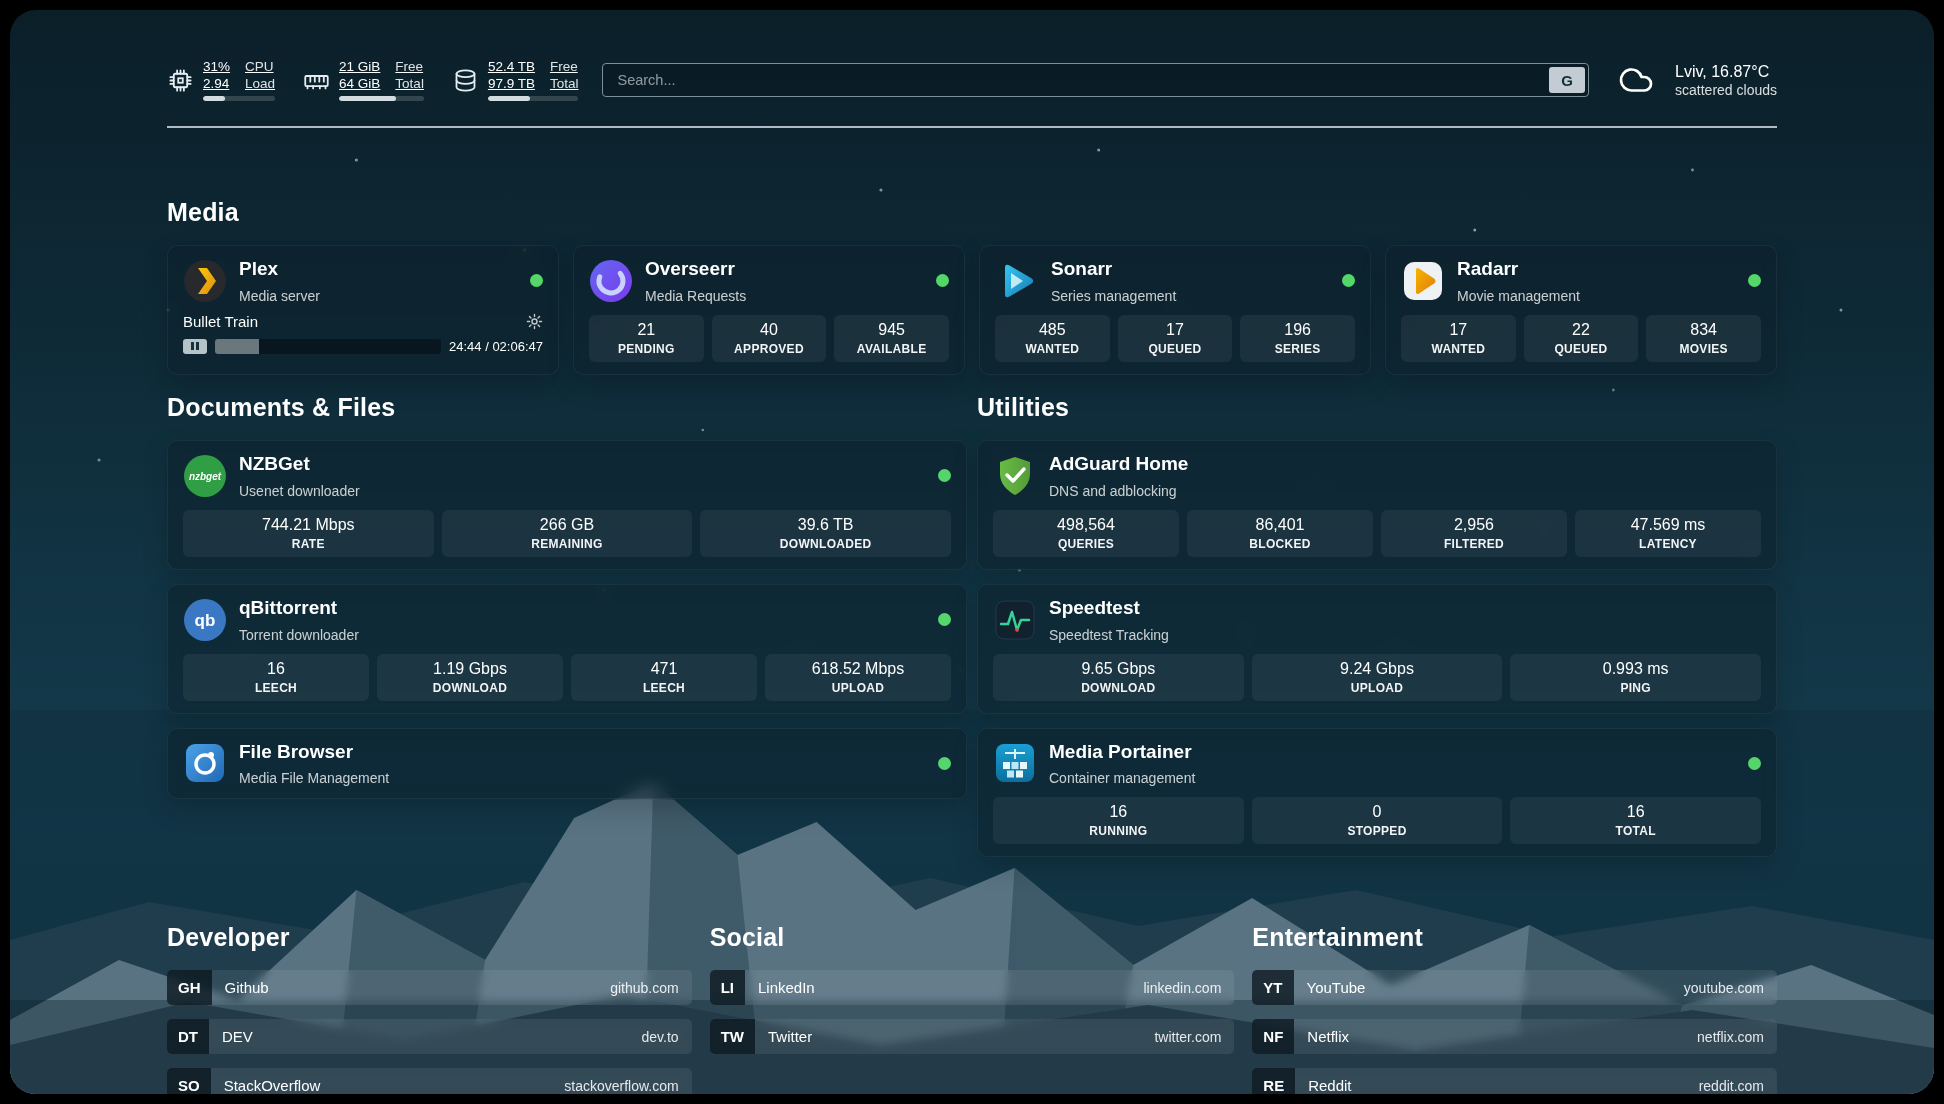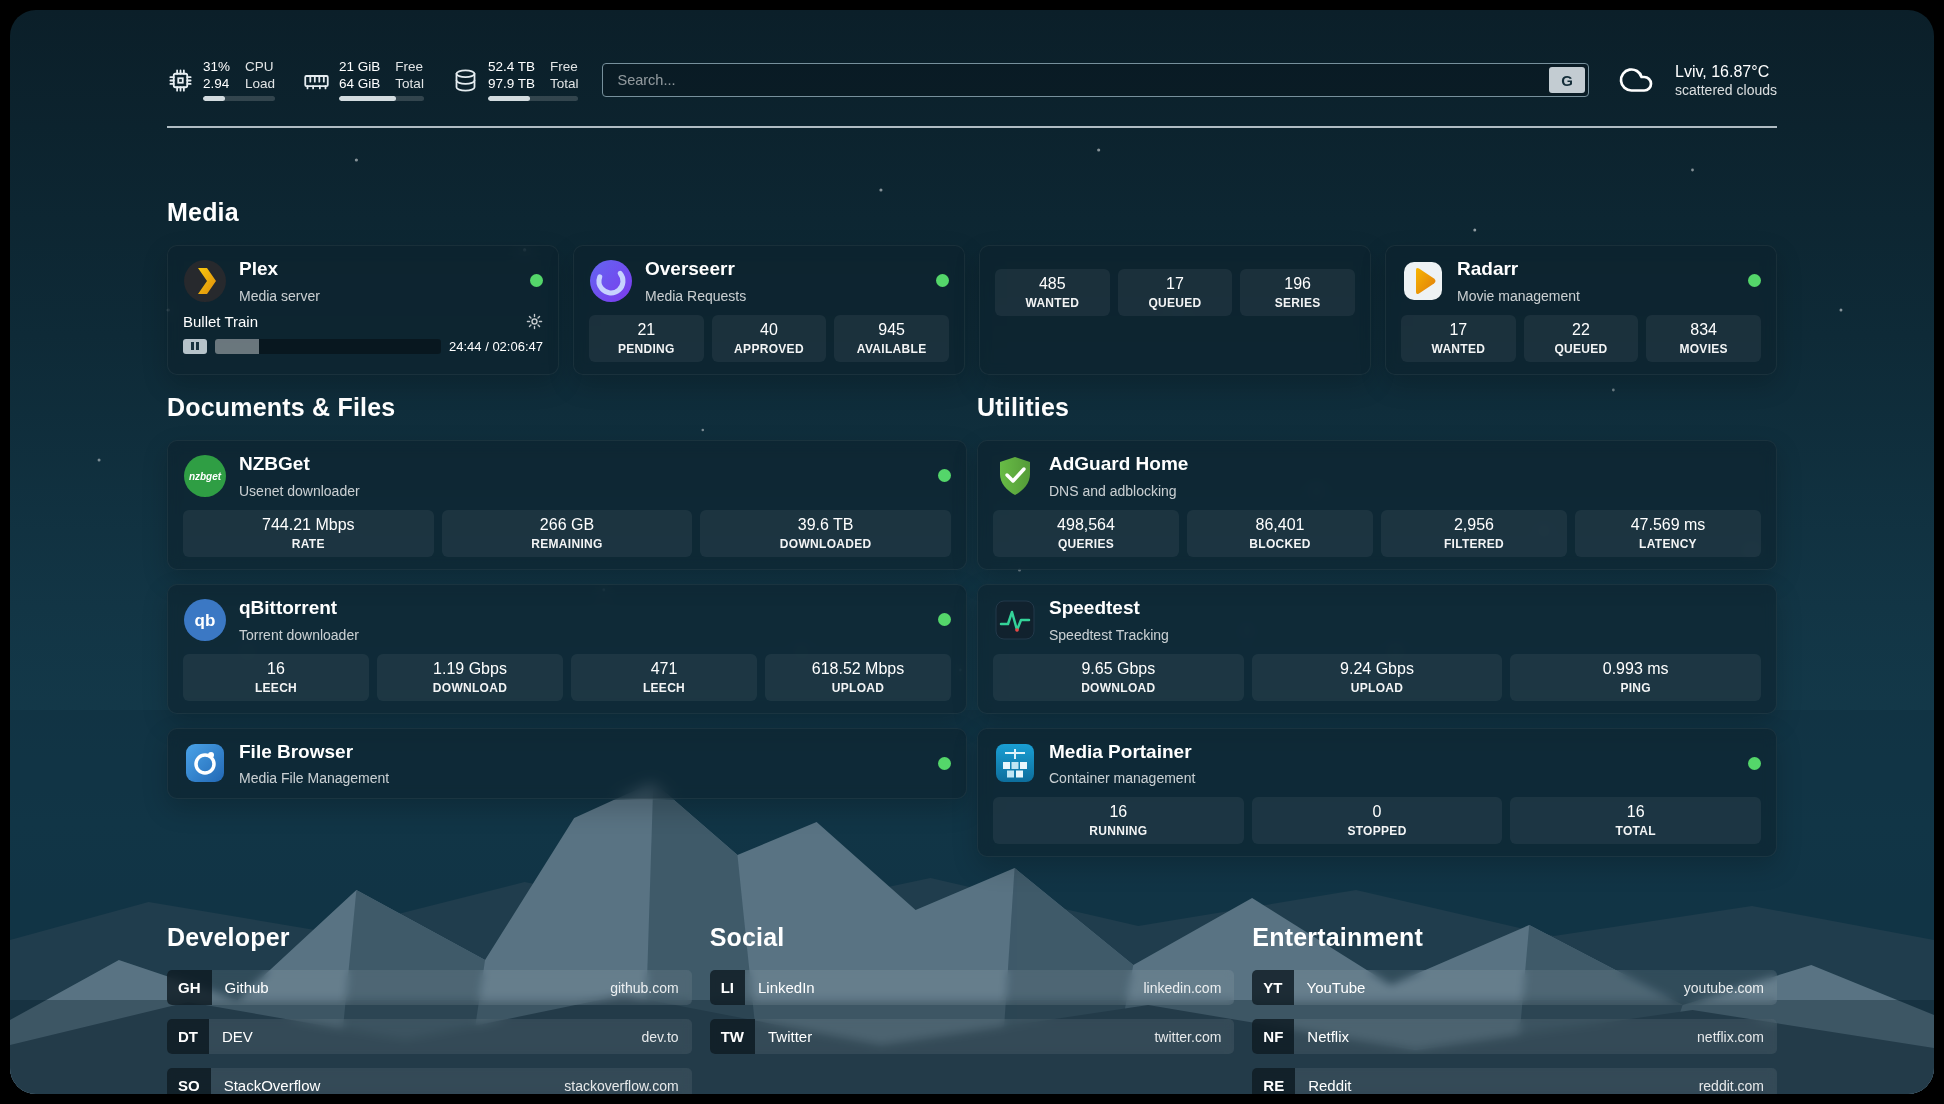--- a/index.html
+++ b/index.html
@@ -9,21 +9,21 @@
 
   .screen { position:absolute; top:10px; left:10px; right:10px; bottom:10px; border-radius:26px; overflow:hidden;
             background:linear-gradient(180deg,#0b1f29 0%, #0e2a37 30%, #123545 55%, #143b4c 75%, #133749 100%); }
   .bg-svg { position:absolute; top:0; left:0; width:100%; height:100%; }
 
   .container { position:relative; width:1610px; margin:0 auto; padding-top:42px; color:#fff; }
 
   
   .topbar { display:flex; align-items:center; gap:24px; height:56px; }
   .metrics { display:flex; align-items:center; gap:28px; }
-  .metric { display:flex; align-items:center; gap:9px; }
+  .metric { display:flex; align-items:center; gap:9px;text-decoration:underline; }
   .metric-icon { width:27px; height:27px; color:#e6edf1; flex:none; }
   .metric-icon svg { width:100%; height:100%; }
   .m-body { display:flex; flex-direction:column; }
   .m-grid { display:grid; grid-template-columns:auto auto; column-gap:15px; line-height:1.2; }
   .m-val { font-size:13.5px; color:#fff; white-space:nowrap; }
   .m-lab { font-size:13.5px; color:rgba(255,255,255,0.88); white-space:nowrap; }
   .m-bar { margin-top:4px; height:5px; border-radius:3px; background:rgba(255,255,255,0.16); overflow:hidden; }
   .m-fill { height:100%; border-radius:3px; background:rgba(232,240,244,0.88); }
 
   .search-wrap { flex:1; position:relative; height:34px; }
@@ -297,20 +297,39 @@
               <div class="stat-label">APPROVED</div>
             </div>
             <div class="stat" data-interactable="false">
               <div class="stat-value">945</div>
               <div class="stat-label">AVAILABLE</div>
             </div>
           </div>
         </div>
 
         <div class="card" data-interactable="true">
+          <div class="card-head">
+            <span class="app-icon" data-interactable="false">
+              <svg viewBox="0 0 44 44">
+                <defs>
+                    <linearGradient id="gSo" x1="0" y1="0" x2="1" y2="1">
+                  <stop offset="0" stop-color="#35c5f4"></stop>
+                      <stop offset="1" stop-color="#167db0"></stop>
+                    </linearGradient>
+                  </defs>
+                <path d="M10 9 Q10 4 14.5 6.5 L36 19 Q40.5 22 36 25 L14.5 37.5 Q10 40 10 35 Z" fill="url(#gSo)"></path>
+                <path d="M16 14l12 8-12 8z" fill="#dff4fc" opacity="0.85"></path>
+              </svg>
+            </span>
+            <div class="card-titles">
+              <div class="card-name" data-interactable="false">Sonarr</div>
+              <div class="card-sub" data-interactable="false">Series management</div>
+            </div>
+            <span class="status-dot" data-interactable="false" style="background: rgb(84, 214, 106);"></span>
+          </div>
           <div class="stats cols-3">
             <div class="stat" data-interactable="false">
               <div class="stat-value">485</div>
               <div class="stat-label">WANTED</div>
             </div>
             <div class="stat" data-interactable="false">
               <div class="stat-value">17</div>
               <div class="stat-label">QUEUED</div>
             </div>
             <div class="stat" data-interactable="false">

